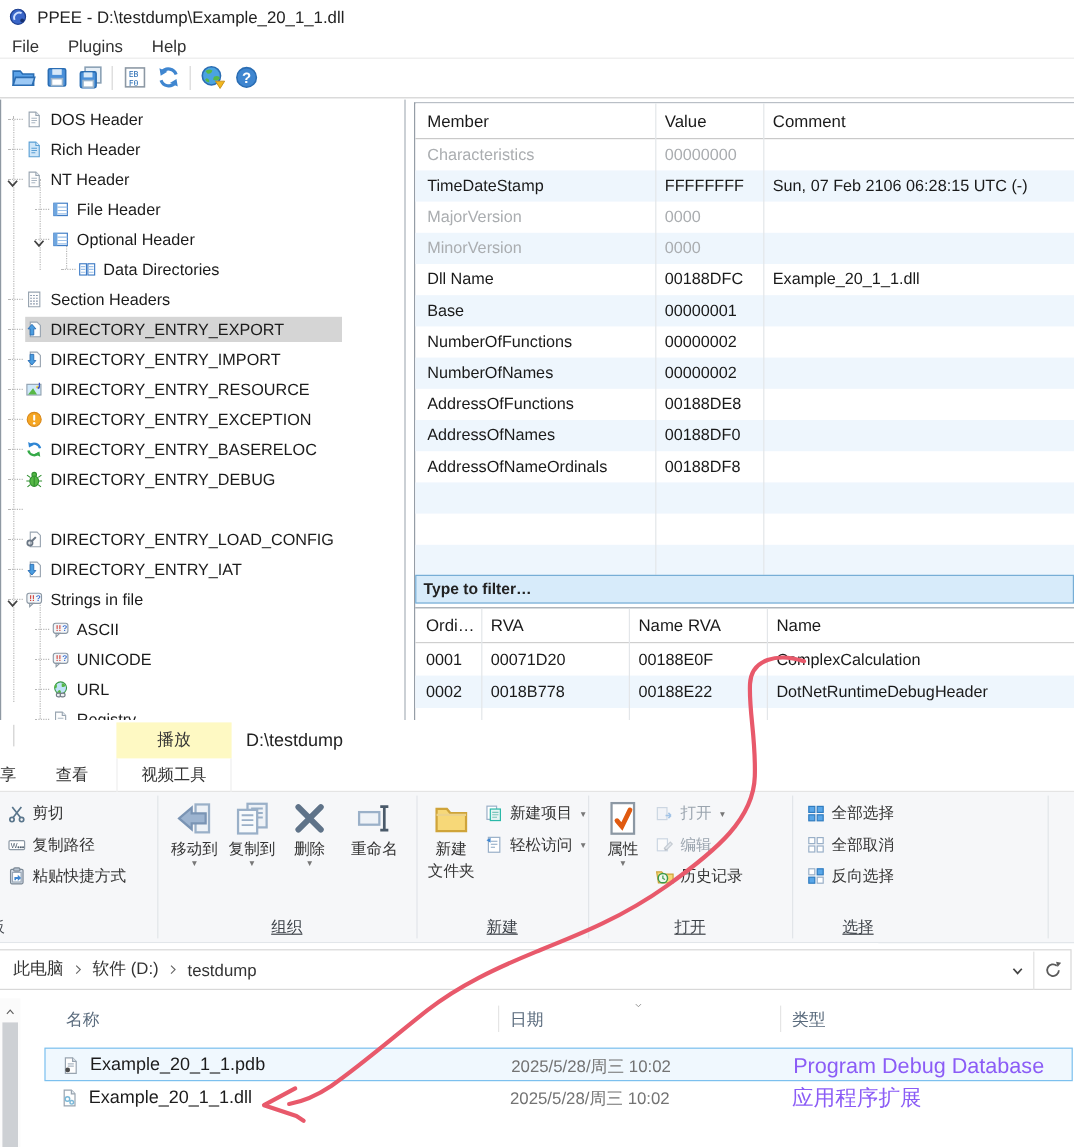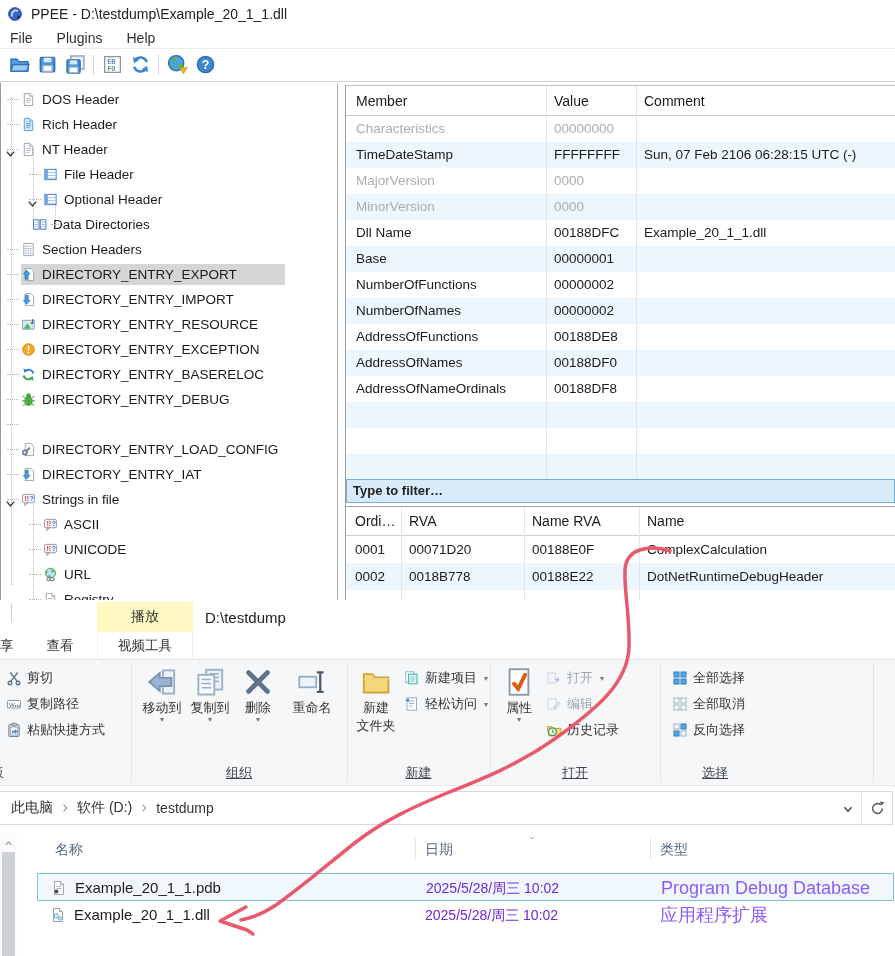--- a/index.html
+++ b/index.html
@@ -93,21 +93,21 @@
   .flhead{position:absolute;left:0;top:0;width:895px;height:34px;font-size:14px;color:#5a6b7d;}
   .flhead .h{position:absolute;top:0;line-height:34px;}
   .flsep{position:absolute;top:6px;height:22px;width:1px;background:#e5e5e5;}
   .sortchev{position:absolute;left:526px;top:1px;width:12px;height:10px;}
   .frow{position:absolute;left:37px;right:1px;height:28px;font-size:15px;color:#1c1c1c;}
   .frow:nth-child(1){top:41px;}
   .frow:nth-child(2){top:69px;}
   .frow.fsel{background:#f0f8fe;border:1px solid #7cc0ee;text-align:center;}
   .frow .ic{position:absolute;left:13px;top:6px;}
   .fname{position:absolute;left:37px;top:0;line-height:28px;white-space:nowrap;}
-  .fdate{position:absolute;left:388px;top:0;line-height:28px;font-size:14px;color:#6d28d9;white-space:nowrap;}
+  .fdate{position:absolute;left:388px;top:0;line-height:28px;font-size:14px;color:#737373;white-space:nowrap;}
   .ftype{position:absolute;left:623px;top:0;line-height:28px;font-size:18px;color:#8b5cf6;white-space:nowrap;}
   .sb{position:absolute;left:0;top:0;width:17px;height:124px;background:#fbfbfb;}
   .sbup{position:absolute;left:3px;top:6px;width:11px;height:11px;}
   .sbthumb{position:absolute;left:2px;top:20px;width:13px;height:104px;background:#cdd0d4;}
 
   .arrowsvg{position:absolute;left:0;top:0;z-index:50;pointer-events:none;}
   .hiddefs{position:absolute;width:0;height:0;overflow:hidden;}
 </style>
 </head>
 <body>
@@ -447,21 +447,21 @@
             <span class="exp" style="left:24px"><svg class="ic ic10">
                 <use href="#sym-chevron-down"></use>
               </svg></span>
             <span class="tlabel">
               <svg class="ic ">
                 <use href="#sym-table"></use>
               </svg>
               <span class="ttext">Optional Header</span>
             </span>
           </div>
-          <div class="trow" style="padding-left:31px">
+          <div class="trow" style="padding-left:64px">
             <i class="stub" style="left:50px"></i>
             <span class="tlabel">
               <svg class="ic ">
                 <use href="#sym-table2"></use>
               </svg>
               <span class="ttext">Data Directories</span>
             </span>
           </div>
           <div class="trow" style="padding-left:20px">
             <i class="stub" style="left:6px"></i>

